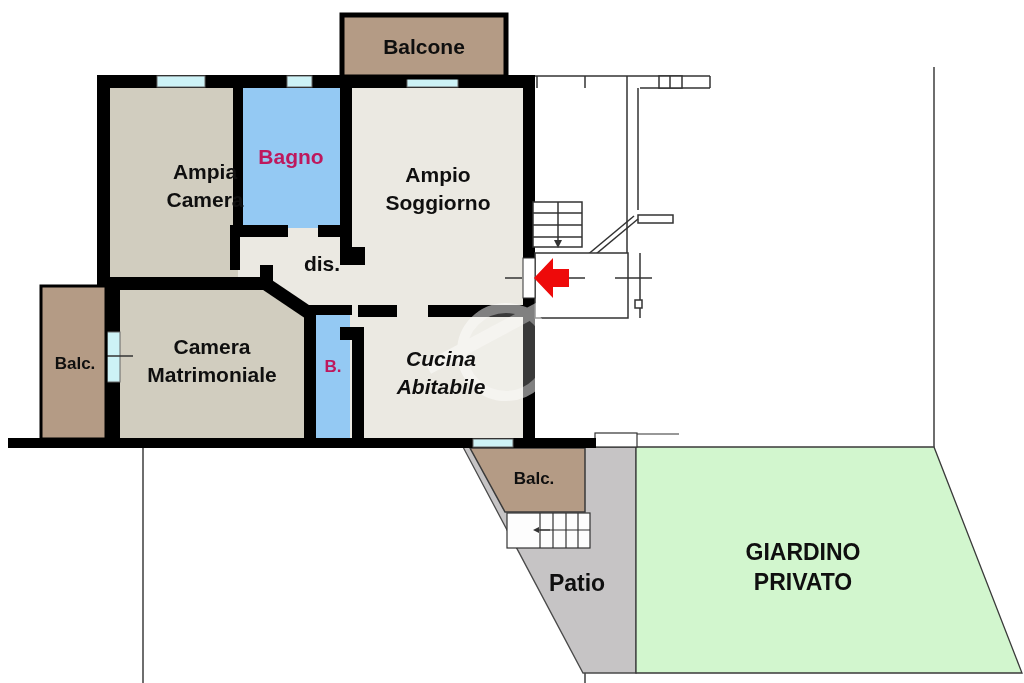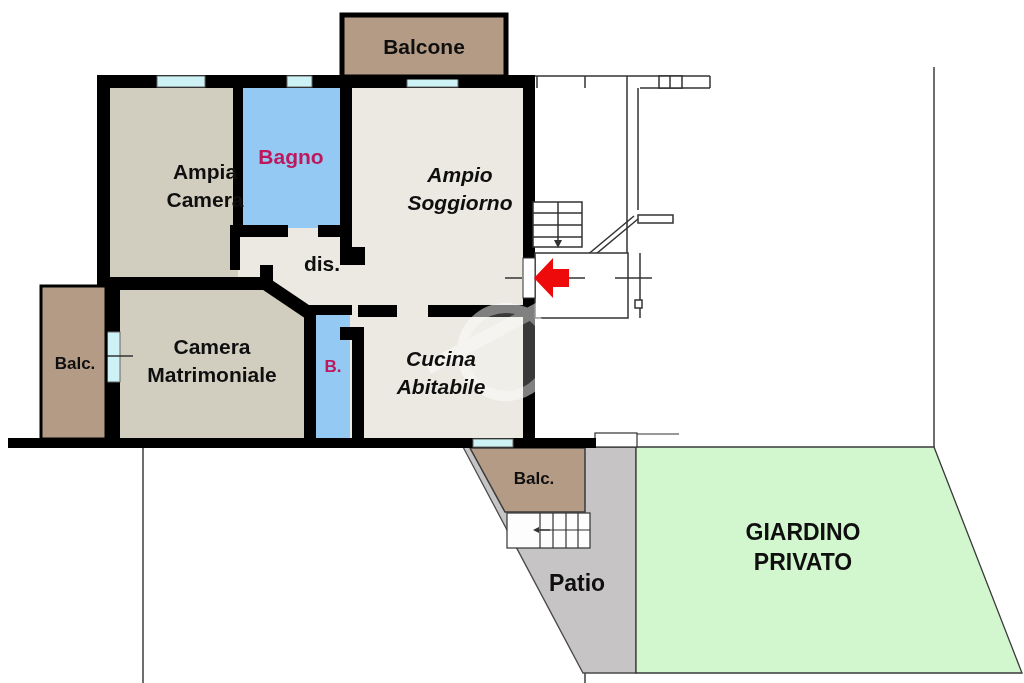--- a/index.html
+++ b/index.html
@@ -145,28 +145,28 @@
     <line x1="615" y1="278" x2="652" y2="278" stroke="#333" stroke-width="1.5"></line>
   </g>
   <polygon points="534,278 553,258 553,269 569,269 569,287 553,287 553,298" fill="#ee0a0a"></polygon>
 </svg>
 
 <div>
   <div class="lbl s21" style="left:424px;top:47px;">Balcone</div>
   <div class="lbl s21" style="left:177px;top:186px;margin-left:28px;">Ampia
 Camera</div>
   <div class="lbl s21 blue" style="left:291px;top:157px;">Bagno</div>
-  <div class="lbl s21" style="left:460px;top:189px;font-style:italic;">Ampio
+  <div class="lbl s21" style="left:438px;top:189px;">Ampio
 Soggiorno</div>
   <div class="lbl s21" style="left:306px;top:264px;margin-left:16px;">dis.</div>
   <div class="lbl s19" style="left:75px;top:364px;">Balc.</div>
   <div class="lbl s21" style="left:212px;top:361px;">Camera
 Matrimoniale</div>
   <div class="lbl s19 blue" style="left:333px;top:367px;">B.</div>
   <div class="lbl s21" style="left:441px;top:373px;font-style:italic;">Cucina
 Abitabile</div>
   <div class="lbl s19" style="left:534px;top:479px;">Balc.</div>
   <div class="lbl s23" style="left:577px;top:583px;text-align:right;">Patio</div>
-  <div class="lbl s23" style="left:803px;top:547px;">GIARDINO
+  <div class="lbl s23" style="left:803px;top:567px;">GIARDINO
 PRIVATO</div>
 </div>
 
 </div>
 
 </body></html>

